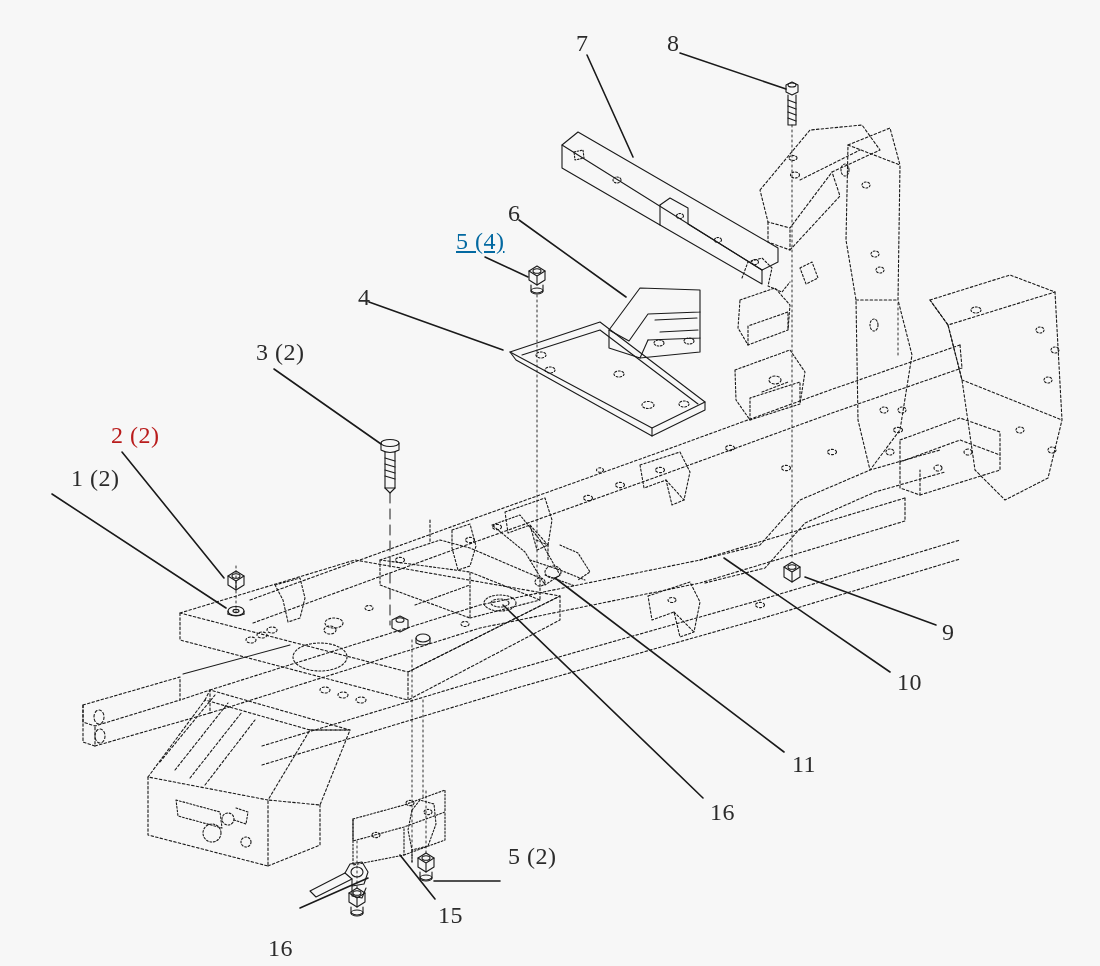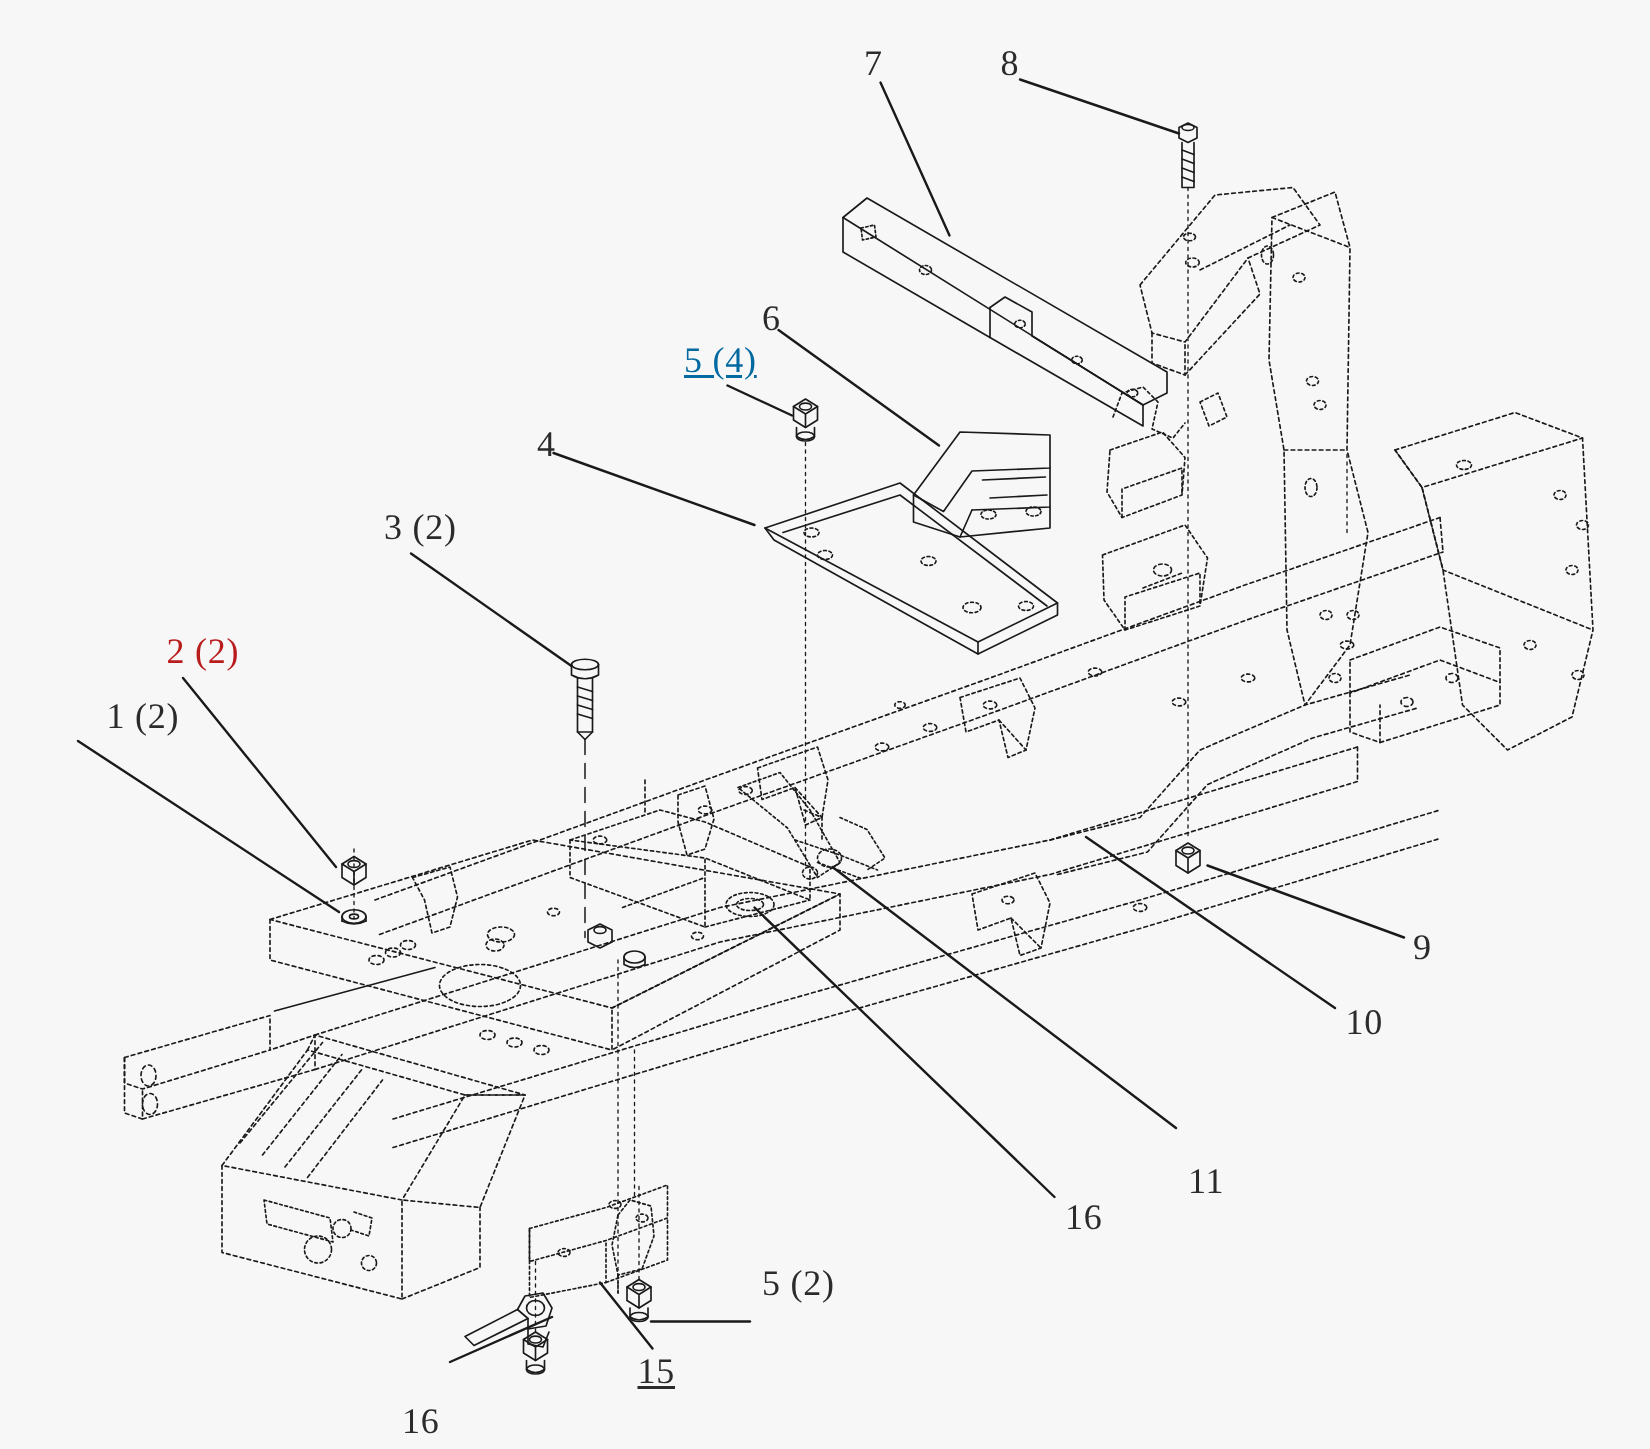--- a/index.html
+++ b/index.html
@@ -377,20 +377,20 @@
       <div class="callout" style="left: 33px; top: 466px; color: rgb(43, 43, 43); margin-left: 38px;">1 (2)</div>
       <div class="callout" style="left: 111px; top: 423px; color: #b91c1c;">2 (2)</div>
       <div class="callout" style="left: 256px; top: 340px; color: rgb(43, 43, 43);">3 (2)</div>
       <div class="callout" style="left: 358px; top: 285px; color: rgb(43, 43, 43);">4</div>
       <div class="callout" style="left: 456px; top: 229px; color: #0369a1; text-decoration: underline;">5 (4)</div>
       <div class="callout" style="left: 508px; top: 201px; color: rgb(43, 43, 43);">6</div>
       <div class="callout" style="left: 576px; top: 31px; color: rgb(43, 43, 43);">7</div>
       <div class="callout" style="left: 667px; top: 31px; color: rgb(43, 43, 43);">8</div>
       <div class="callout" style="left: 942px; top: 620px; color: rgb(43, 43, 43);">9</div>
       <div class="callout" style="left: 897px; top: 670px; color: rgb(43, 43, 43);">10</div>
-      <div class="callout" style="left: 792px; top: 752px; color: rgb(43, 43, 43); margin-top: 24px;">11</div>
+      <div class="callout" style="left: 792px; top: 752px; color: rgb(43, 43, 43);">11</div>
       <div class="callout" style="left: 710px; top: 800px; color: rgb(43, 43, 43);">16</div>
-      <div class="callout" style="left: 425px; top: 903px; color: rgb(43, 43, 43); text-decoration: underline;">15</div>
+      <div class="callout" style="left: 438px; top: 903px; color: rgb(43, 43, 43);">15</div>
       <div class="callout" style="left: 268px; top: 908px; color: rgb(43, 43, 43); margin-top: 28px;">16</div>
       <div class="callout" style="left: 508px; top: 844px; color: rgb(43, 43, 43);">5 (2)</div>
     </div>
 
 </div>
 
 </body></html>

